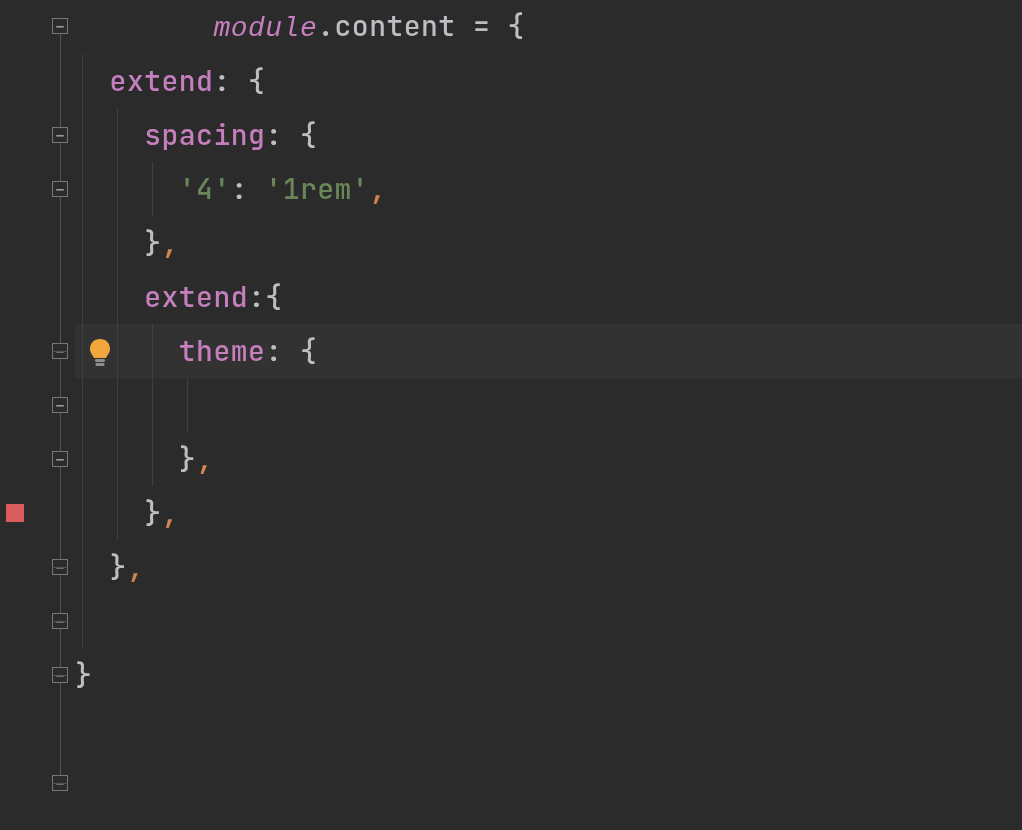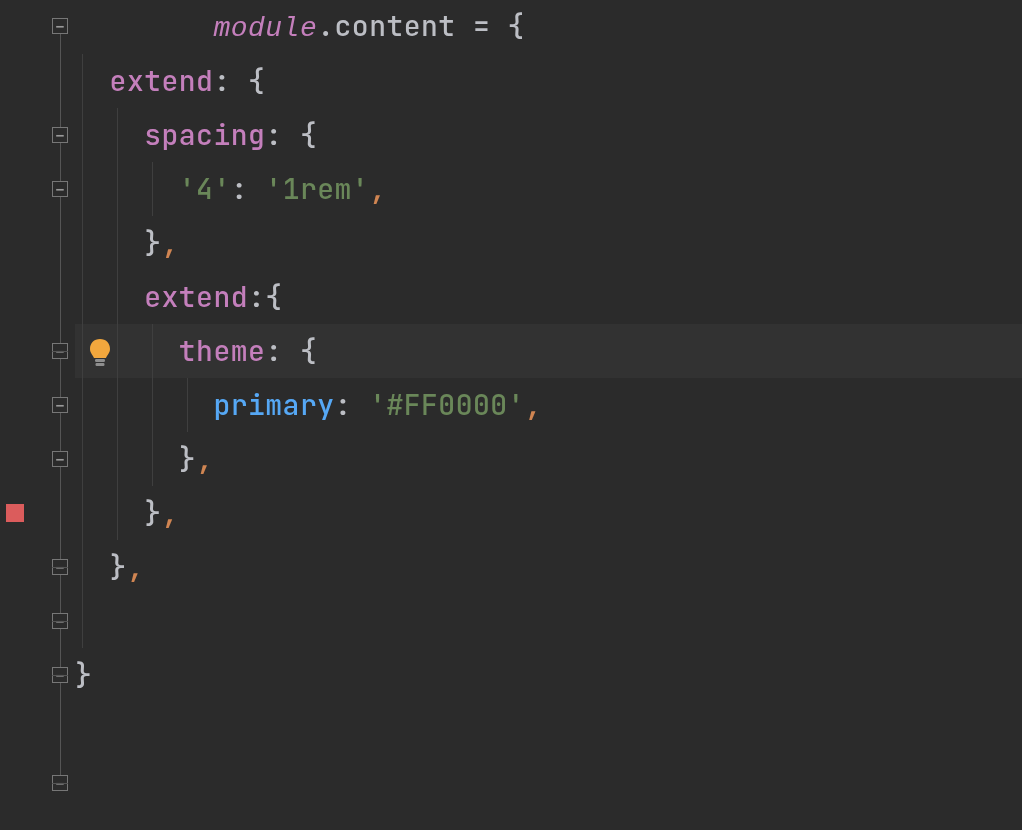--- a/index.html
+++ b/index.html
@@ -311,21 +311,20 @@
       <div class="indent-guide" style="left:42px;"></div>
       <div class="indent-guide" style="left:77px;"></div>
       <span class="code-text">      <span class="tk-prop">theme</span><span class="tk-punc">: </span><span class="tk-brace">{</span></span>
     </div>
 
     <div class="line">
       <div class="indent-guide" style="left:7px;"></div>
       <div class="indent-guide" style="left:42px;"></div>
       <div class="indent-guide" style="left:77px;"></div>
       <div class="indent-guide" style="left:112px;"></div>
-      <span class="code-text">        <span class="tk-num">primary</span><span class="tk-punc">: </span><span class="tk-str">'#FF0000'</span><span class="tk-comma">,</span></span>
     </div>
 
     <div class="line">
       <div class="indent-guide" style="left:7px;"></div>
       <div class="indent-guide" style="left:42px;"></div>
       <div class="indent-guide" style="left:77px;"></div>
       <span class="code-text">      <span class="tk-brace">}</span><span class="tk-comma">,</span></span>
     </div>
 
     <div class="line">

